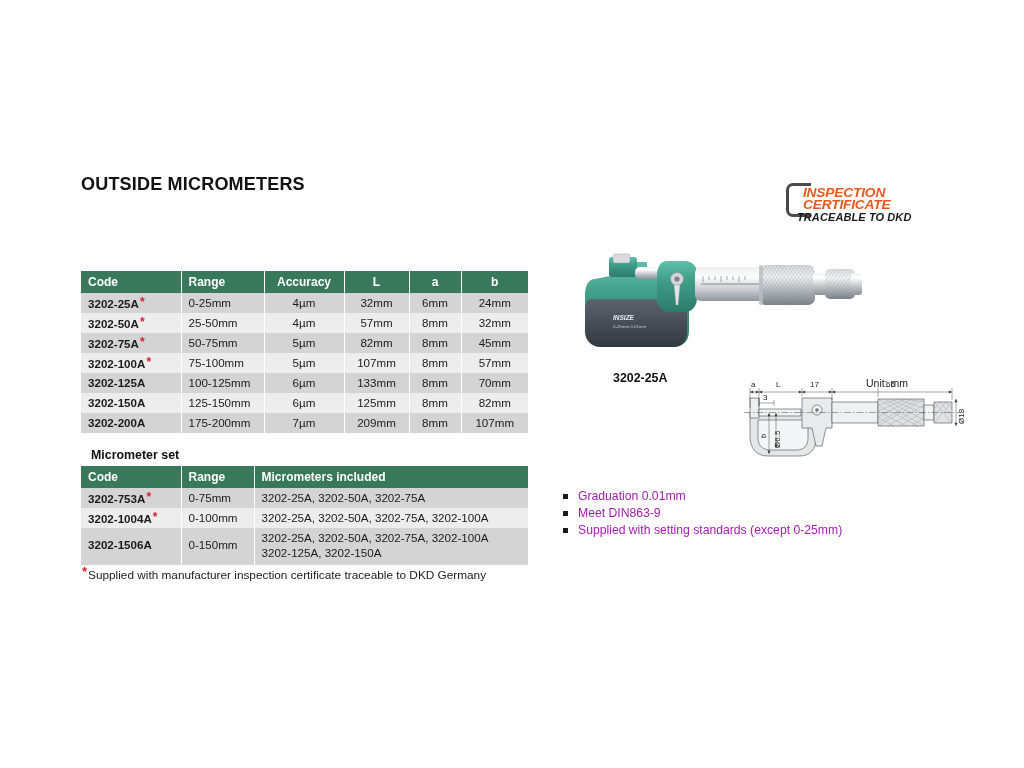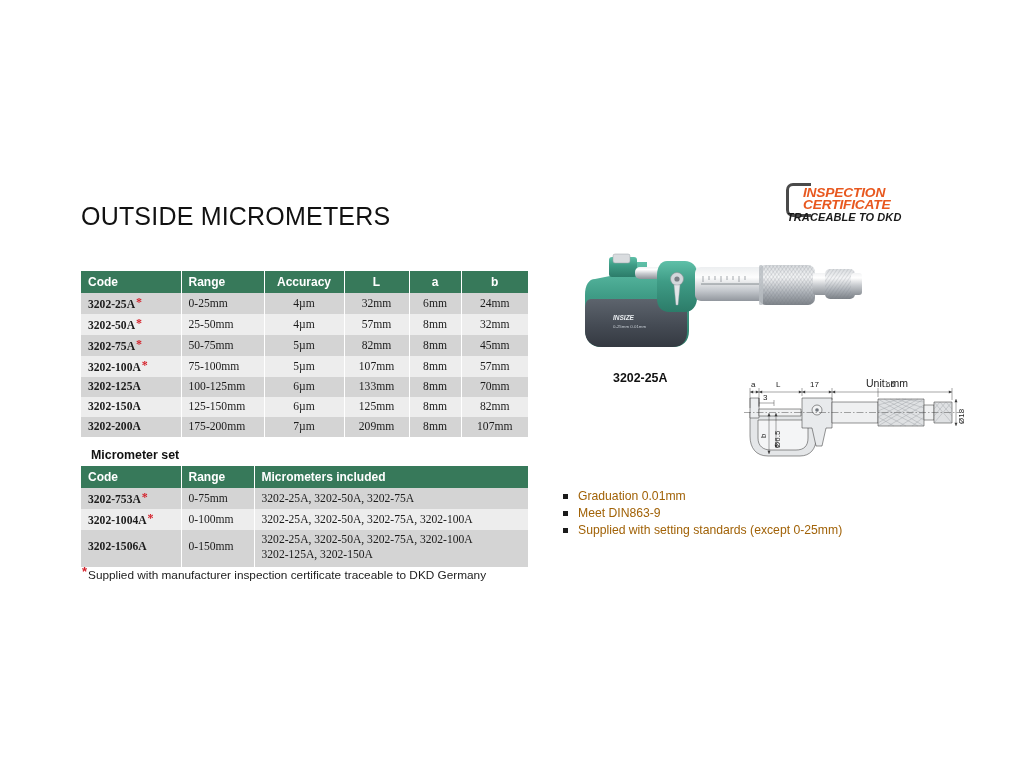--- a/index.html
+++ b/index.html
@@ -14,25 +14,24 @@
     font-family: "Liberation Sans", sans-serif;
     color: #1a1a1a;
     overflow: hidden;
   }
 
   
   #page-title {
     position: absolute;
     left: 81px;
     top: 174px;
-    font-size: 25px;
-    font-weight: normal;
+    font-size: 18px;
+    font-weight: bold;
     letter-spacing: 0.2px;
     color: #111111;
-    margin-top: 28px;
   }
 
   
   .spec-table {
     position: absolute;
     border-collapse: collapse;
     font-size: 11.6px;
     table-layout: fixed;
   }
   .spec-table th {
@@ -47,21 +46,20 @@
     margin-left: 44px;
   }
   .spec-table th.ctr { text-align: center; padding-left: 0; }
   .spec-table th:last-child { border-right: none; }
 
   .spec-table td {
     padding: 2px 0 3px 0;
     border-right: 1px solid #ffffff;
     height: 15px;
     color: #1b1b1b;
-    font-family: Liberation Serif, serif;
   }
   .spec-table td:last-child { border-right: none; }
   .spec-table tbody tr:nth-child(odd)  td { background: #d4d4d4; }
   .spec-table tbody tr:nth-child(even) td { background: #ededed; }
 
   .cell-code {
     font-weight: bold;
     padding-left: 7px !important;
     white-space: nowrap;
   }
@@ -134,21 +132,21 @@
     font-style: italic;
     font-size: 13.5px;
     letter-spacing: -0.2px;
     transform: scaleX(1.02);
     transform-origin: left center;
   }
   #cert-line1 { top: 3px; }
   #cert-line2 { top: 15px; }
   #cert-line3 {
     position: absolute;
-    left: 1px;
+    left: 11px;
     top: 29px;
     color: #1a1a1a;
     font-weight: bold;
     font-style: italic;
     font-size: 11px;
     letter-spacing: 0.1px;
   }
 
   
   #product-photo {
@@ -185,21 +183,21 @@
 
   
   #features {
     position: absolute;
     left: 563px;
     top: 489px;
     list-style: none;
     margin: 0;
     padding: 0;
     font-size: 12.2px;
-    color: #a16207;
+    color: #a21caf;
   }
   #features li {
     position: relative;
     padding-left: 15px;
     margin-bottom: 3.2px;
     white-space: nowrap;
   }
   #features li .bullet {
     position: absolute;
     left: 0;

